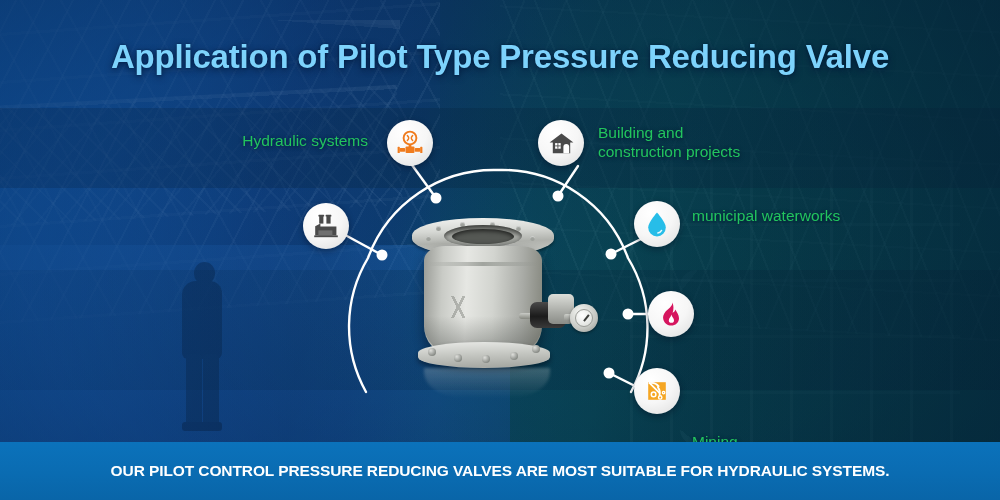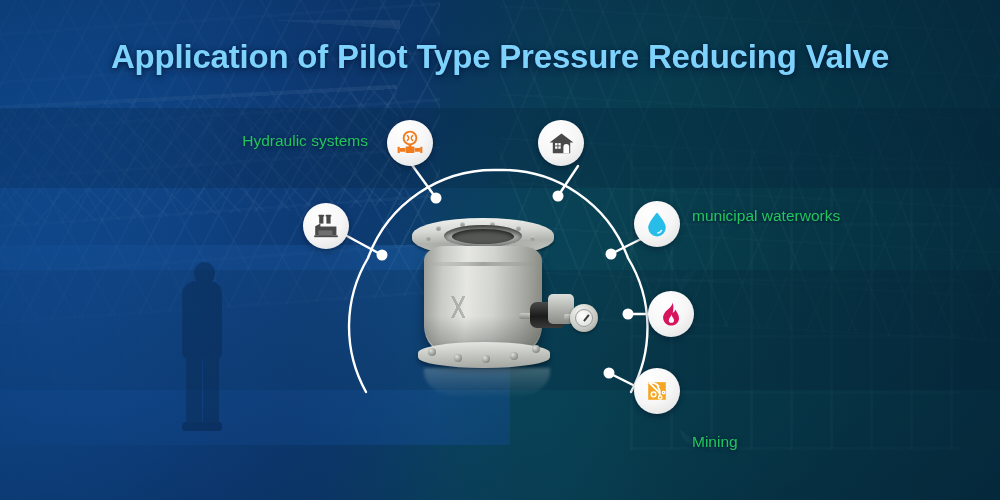--- a/index.html
+++ b/index.html
@@ -362,20 +362,22 @@
 
   <div class="bubble" style="left:538px; top:120px;">
     <svg width="27" height="27" viewBox="0 0 27 27">
       <path d="M13.5 3.4 L25.4 12.6 L22.2 12.6 L22.2 23.2 L4.8 23.2 L4.8 12.6 L1.6 12.6 Z" fill="#4A4A4A"></path>
       <rect x="7.1" y="13.1" width="5.6" height="5.6" fill="#ffffff"></rect>
       <path d="M9.9 13.1 L9.9 18.7 M7.1 15.9 L12.7 15.9" stroke="#4A4A4A" stroke-width="0.9"></path>
       <path d="M15.4 23.2 L15.4 16.8 a2.9 2.9 0 0 1 5.8 0 L21.2 23.2 Z" fill="#ffffff"></path>
     </svg>
   </div>
   <div class="lbl right" style="left:598px; top:123px;">
+    <div>Building and</div>
+    <div>construction projects</div>
   </div>
 
   <div class="bubble" style="left:634px; top:201px;">
     <svg width="24" height="26" viewBox="0 0 24 26">
       <path d="M12 1.6 C12 1.6 3.2 11.4 3.2 16.6 a8.8 8.8 0 0 0 17.6 0 C20.8 11.4 12 1.6 12 1.6 Z" fill="#27BDE8"></path>
       <path d="M16.6 19.4 a5 5 0 0 1 -3.8 2.6" fill="none" stroke="#ffffff" stroke-width="1.4" stroke-linecap="round" opacity="0.9"></path>
     </svg>
   </div>
   <div class="lbl right" style="left:692px; top:206px;">
     <div>municipal waterworks</div>
@@ -398,14 +400,17 @@
       <path d="M5.6 5.2 C8.6 4.4 12.4 5.6 14.6 8.2" fill="none" stroke="#ffffff" stroke-width="1.8" stroke-linecap="round"></path>
       <path d="M5.4 4.8 L15.2 14.6" stroke="#ffffff" stroke-width="1.8" stroke-linecap="round"></path>
       <path d="M13.8 9.0 C15.6 11.4 16.2 14.2 15.6 16.8" fill="none" stroke="#ffffff" stroke-width="1.8" stroke-linecap="round"></path>
       <circle cx="9.6" cy="16.4" r="2.3" fill="none" stroke="#ffffff" stroke-width="1.5"></circle>
       <circle cx="16.2" cy="19.4" r="1.7" fill="none" stroke="#ffffff" stroke-width="1.4"></circle>
       <circle cx="19.6" cy="14.6" r="1.2" fill="none" stroke="#ffffff" stroke-width="1.3"></circle>
     </svg>
   </div>
   <div class="lbl right" style="left:692px; top:406px;margin-top:26px;">Mining</div>
 
+  <div class="footer">
+    <div class="footer-text">OUR PILOT CONTROL PRESSURE REDUCING VALVES ARE MOST SUITABLE FOR HYDRAULIC SYSTEMS.</div>
+  </div>
 
 </div>
 
 </body></html>

